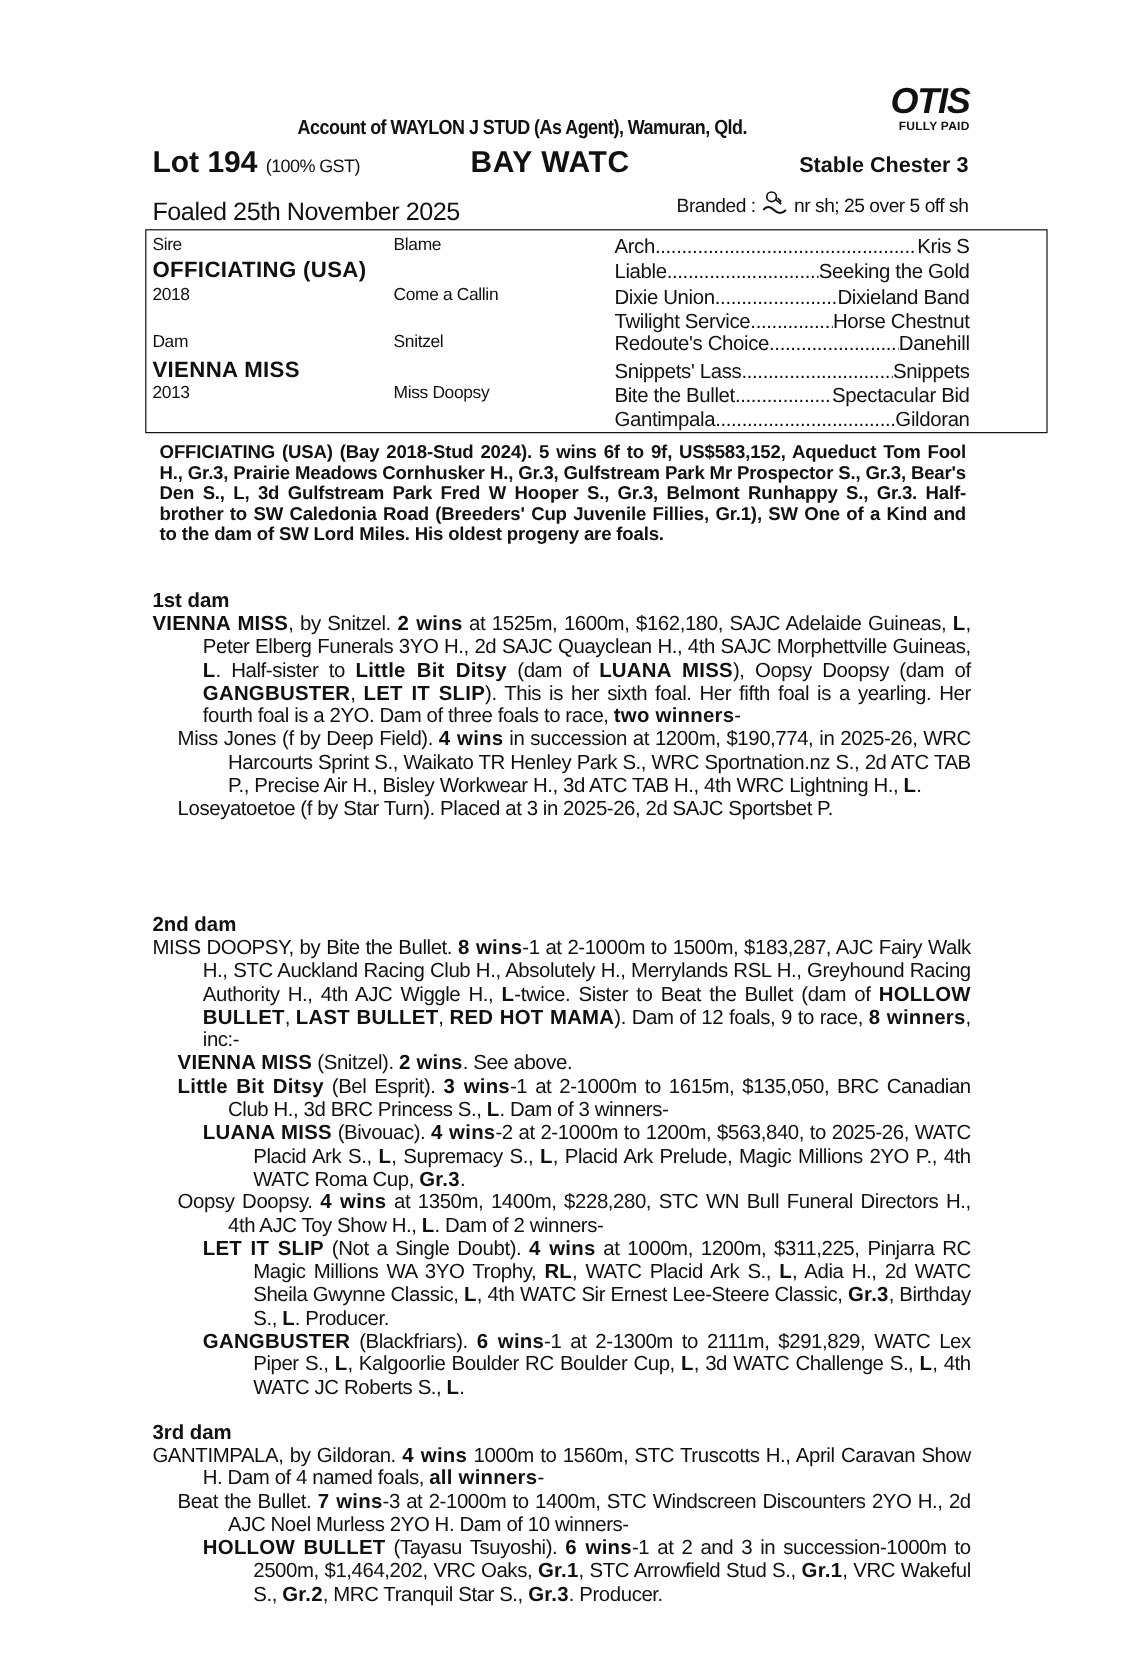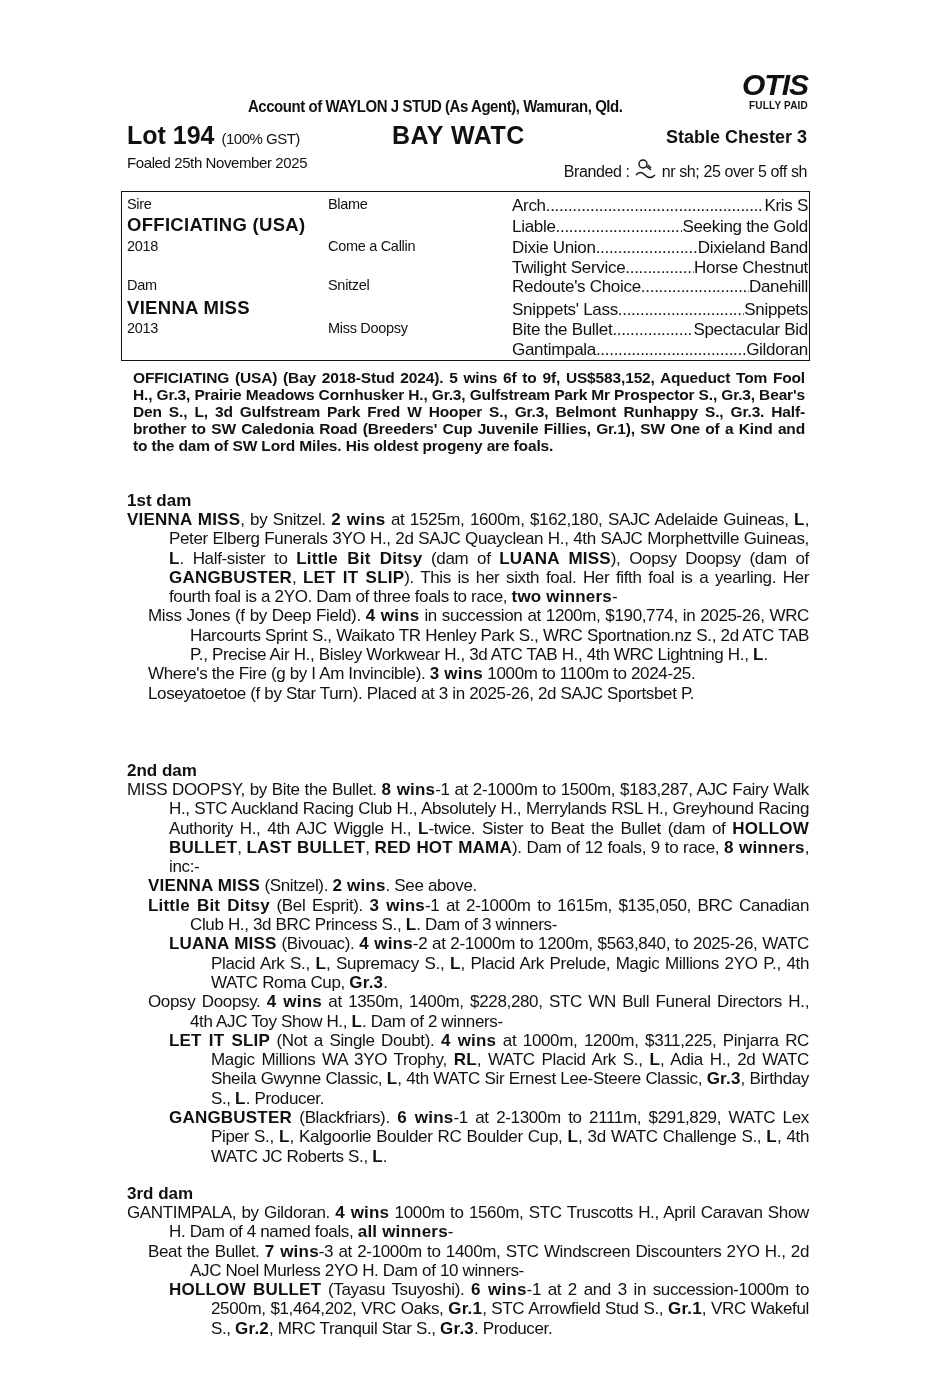--- a/index.html
+++ b/index.html
@@ -7,24 +7,24 @@
        font-family:"Liberation Sans",sans-serif;}
   .abs{position:absolute;}
   .hdr-account{left:248px;top:97px;font-size:17px;font-weight:bold;letter-spacing:-0.5px;transform:scaleX(0.88);transform-origin:left;white-space:nowrap;}
   .otis{left:718px;top:70px;width:90px;text-align:right;}
   .otis .logo{font-size:30px;font-weight:900;font-style:italic;letter-spacing:-1px;line-height:30px;}
   .otis .paid{font-size:10px;font-weight:bold;letter-spacing:0.2px;}
   .lot{left:127px;top:121px;font-size:25px;font-weight:900;white-space:nowrap;}
   .lot .gst{font-size:15px;font-weight:normal;letter-spacing:-0.5px;}
   .colour{left:392px;top:121px;font-size:25px;font-weight:900;letter-spacing:0.5px;}
   .stable{right:131px;top:127px;font-size:18px;font-weight:900;}
-  .foaled{left:127px;top:154px;font-size:15px;letter-spacing:-0.4px;}
+  .foaled{left:127px;top:165px;font-size:21px;letter-spacing:-0.4px;}
   .branded{right:131px;top:159px;font-size:16px;letter-spacing:-0.4px;white-space:nowrap;}
   .brand-icon{display:inline-block;width:24px;height:20px;vertical-align:-2px;}
-  .ped{left:121px;top:191px;width:689px;height:170px;border:1.5px solid #111;box-sizing:border-box;text-decoration:underline;}
+  .ped{left:121px;top:191px;width:752px;height:170px;border:1.5px solid #111;box-sizing:border-box;text-decoration:underline;}
   .ped .c{position:absolute;font-size:14.5px;letter-spacing:-0.3px;white-space:nowrap;}
   .ped .big{font-size:18.5px;font-weight:900;letter-spacing:0.3px;}
   .gp{position:absolute;left:390px;width:296px;font-size:17px;letter-spacing:-0.3px;display:flex;white-space:nowrap;}
   .gp .d{flex:1;overflow:hidden;white-space:nowrap;}
   .gp .d::after{content:"......................................................................................................";}
   .sirebox{left:133px;top:369px;width:672px;font-size:15.5px;font-weight:900;line-height:17px;text-align:justify;letter-spacing:-0.15px;}
   .sec{left:127px;width:682px;}
   .sec h3{margin:0;font-size:17px;font-weight:900;line-height:19px;}
   .p{font-size:17px;line-height:19.3px;text-align:justify;letter-spacing:-0.35px;}
   .p b{font-weight:900;letter-spacing:0.2px;}
@@ -117,21 +117,20 @@
     </div>
 </div>
 
 <div class="abs sirebox">OFFICIATING (USA) (Bay 2018-Stud 2024). 5 wins 6f to 9f, US$583,152, Aqueduct Tom Fool H., Gr.3, Prairie Meadows Cornhusker H., Gr.3, Gulfstream Park Mr Prospector S., Gr.3, Bear's Den S., L, 3d Gulfstream Park Fred W Hooper S., Gr.3, Belmont Runhappy S., Gr.3. Half-brother to SW Caledonia Road (Breeders' Cup Juvenile Fillies, Gr.1), SW One of a Kind and to the dam of SW Lord Miles. His oldest progeny are foals.</div>
 
 <div class="abs sec" style="top:491px">
   <h3>1st dam</h3>
   <div>
       <div class="p l0"><b>VIENNA MISS</b><span>, by Snitzel. </span><b>2 wins</b><span> at 1525m, 1600m, $162,180, SAJC Adelaide Guineas, </span><b>L</b><span>, Peter Elberg Funerals 3YO H., 2d SAJC Quayclean H., 4th SAJC Morphettville Guineas, </span><b>L</b><span>. Half-sister to </span><b>Little Bit Ditsy</b><span> (dam of </span><b>LUANA MISS</b><span>), Oopsy Doopsy (dam of </span><b>GANGBUSTER</b><span>, </span><b>LET IT SLIP</b><span>). This is her sixth foal. Her fifth foal is a yearling. Her fourth foal is a 2YO. Dam of three foals to race, </span><b>two winners</b><span>-</span></div>
       <div class="p l1"><span>Miss Jones (f by Deep Field). </span><b>4 wins</b><span> in succession at 1200m, $190,774, in 2025-26, WRC Harcourts Sprint S., Waikato TR Henley Park S., WRC Sportnation.nz S., 2d ATC TAB P., Precise Air H., Bisley Workwear H., 3d ATC TAB H., 4th WRC Lightning H., </span><b>L</b><span>.</span></div>
-      <div class="p l1"><span>Where's the Fire (g by I Am Invincible). </span><b>3 wins</b><span> 1000m to 1100m to 2024-25.</span></div>
       <div class="p l1"><span>Loseyatoetoe (f by Star Turn). Placed at 3 in 2025-26, 2d SAJC Sportsbet P.</span></div>
     </div>
 </div>
 
 <div class="abs sec" style="top:761px">
   <h3>2nd dam</h3>
   <div>
       <div class="p l0"><span>MISS DOOPSY, by Bite the Bullet. </span><b>8 wins</b><span>-1 at 2-1000m to 1500m, $183,287, AJC Fairy Walk H., STC Auckland Racing Club H., Absolutely H., Merrylands RSL H., Greyhound Racing Authority H., 4th AJC Wiggle H., </span><b>L</b><span>-twice. Sister to Beat the Bullet (dam of </span><b>HOLLOW BULLET</b><span>, </span><b>LAST BULLET</b><span>, </span><b>RED HOT MAMA</b><span>). Dam of 12 foals, 9 to race, </span><b>8 winners</b><span>, inc:-</span></div>
       <div class="p l1"><b>VIENNA MISS</b><span> (Snitzel). </span><b>2 wins</b><span>. See above.</span></div>
       <div class="p l1"><b>Little Bit Ditsy</b><span> (Bel Esprit). </span><b>3 wins</b><span>-1 at 2-1000m to 1615m, $135,050, BRC Canadian Club H., 3d BRC Princess S., </span><b>L</b><span>. Dam of 3 winners-</span></div>

